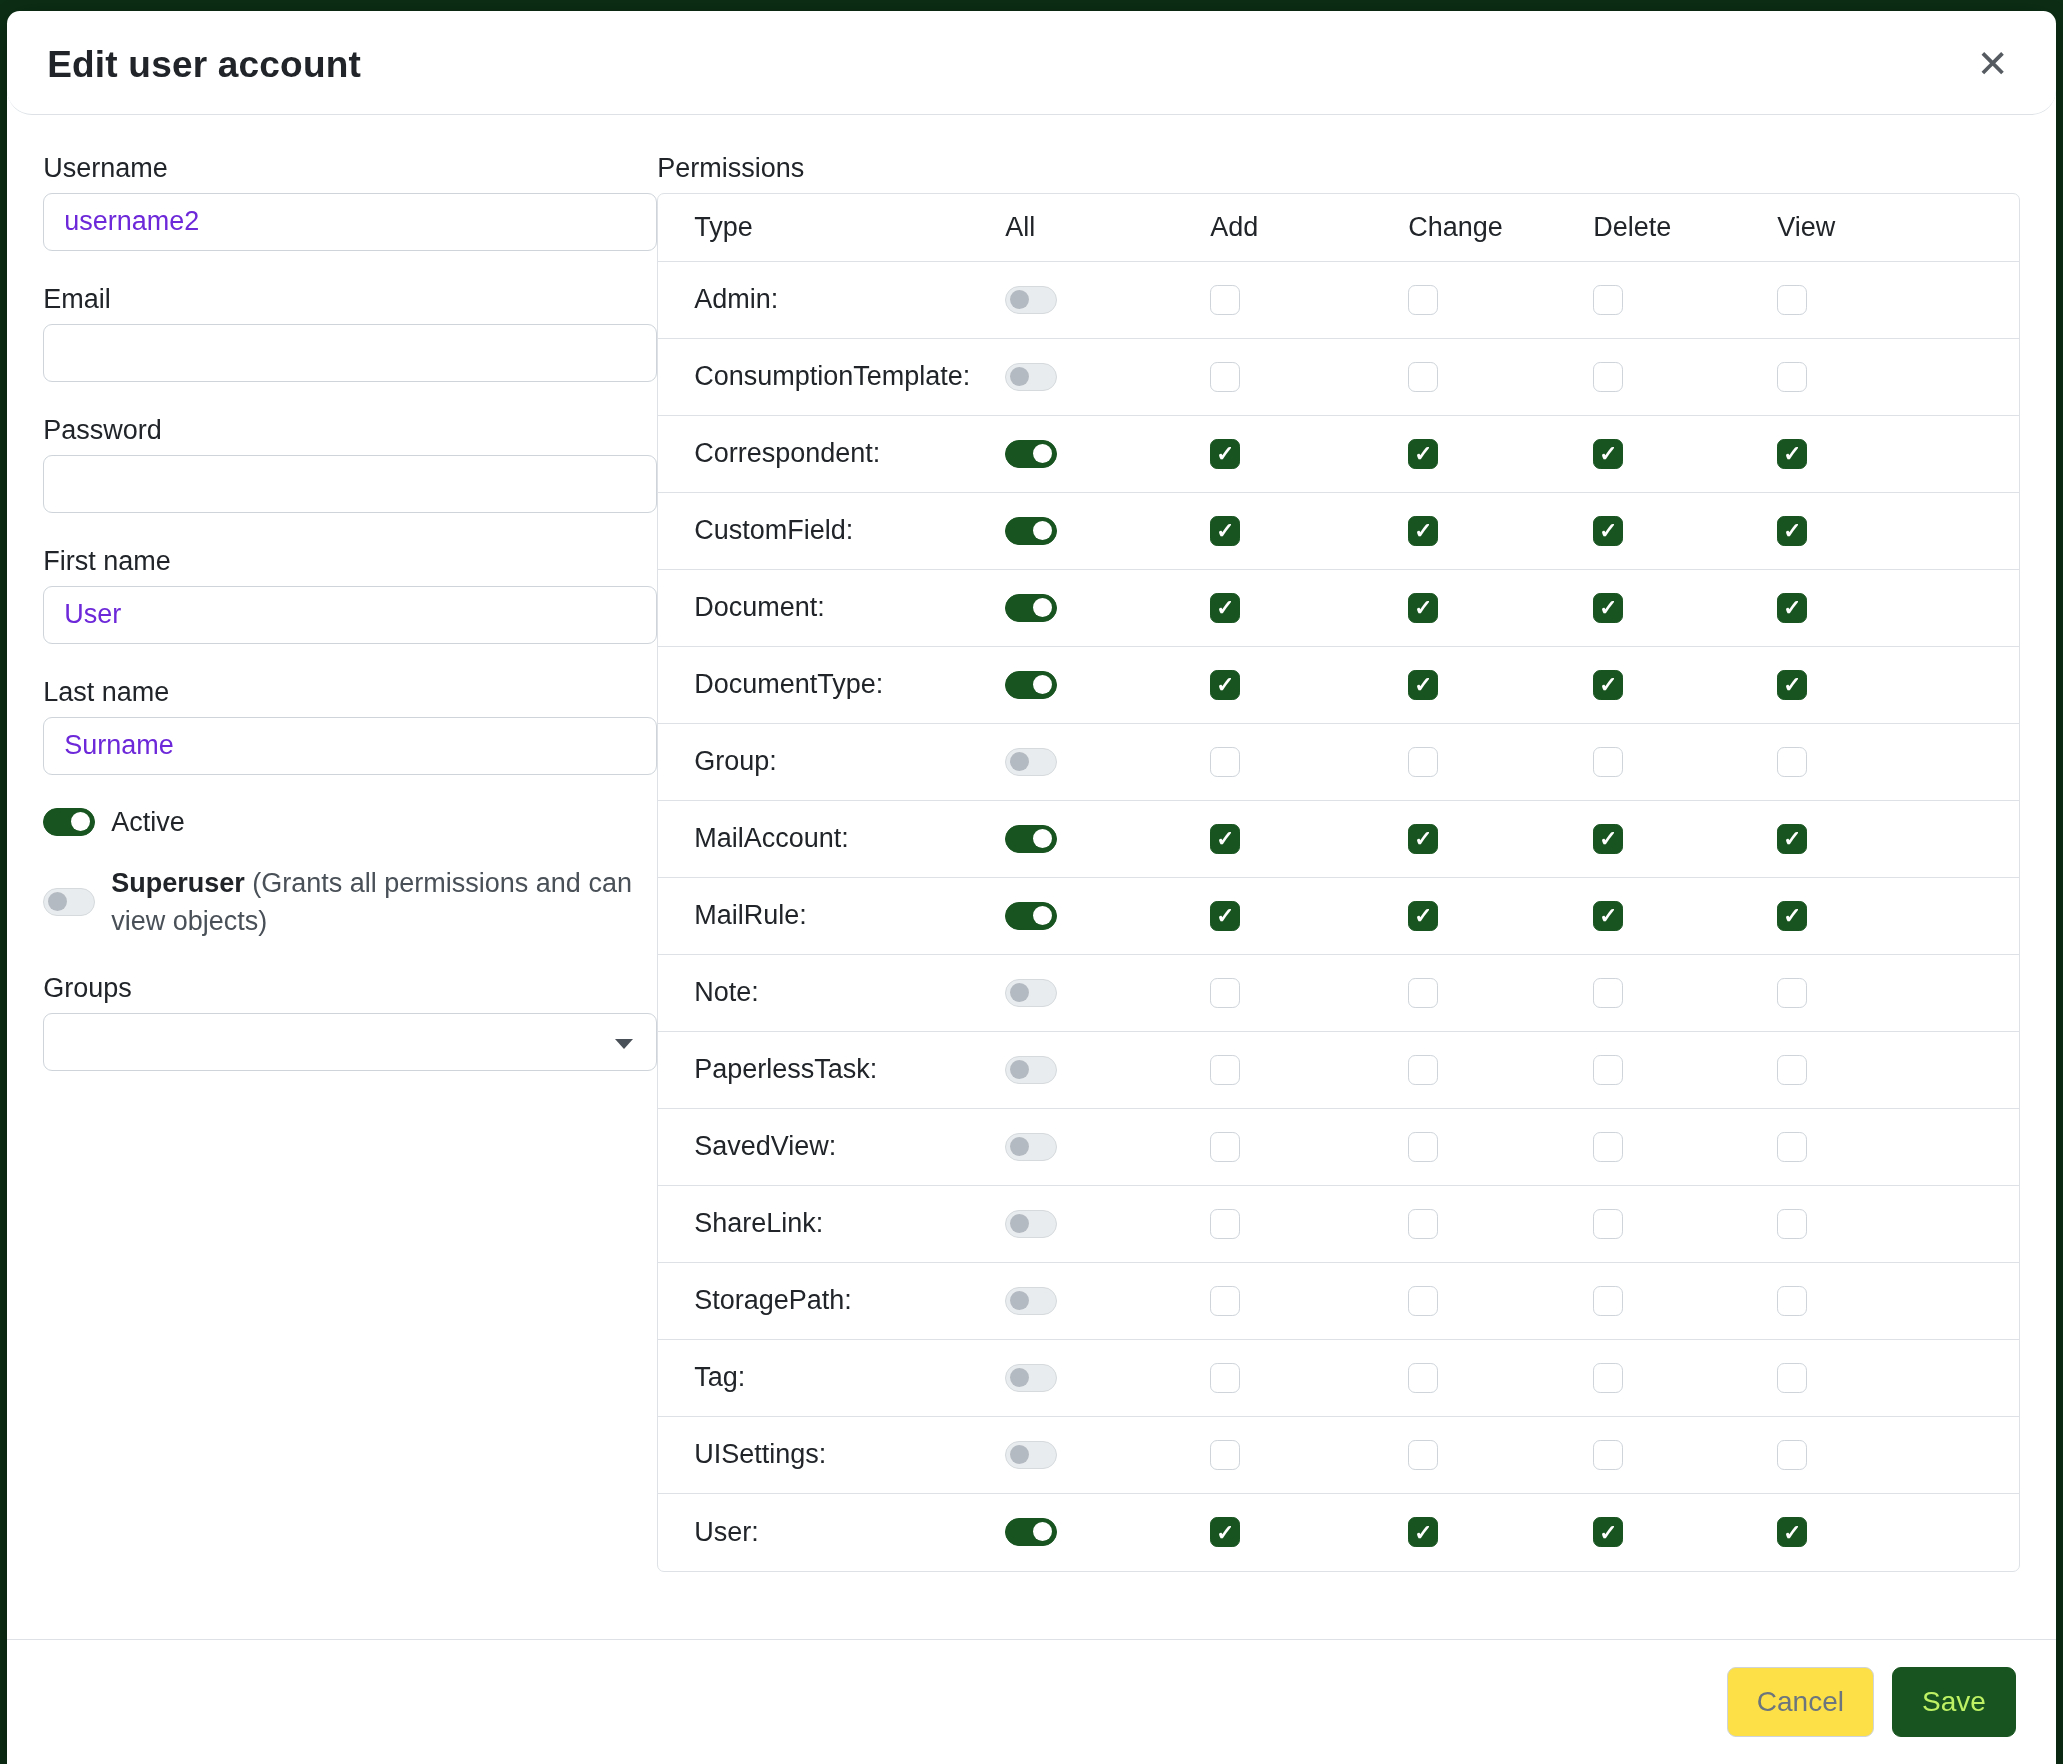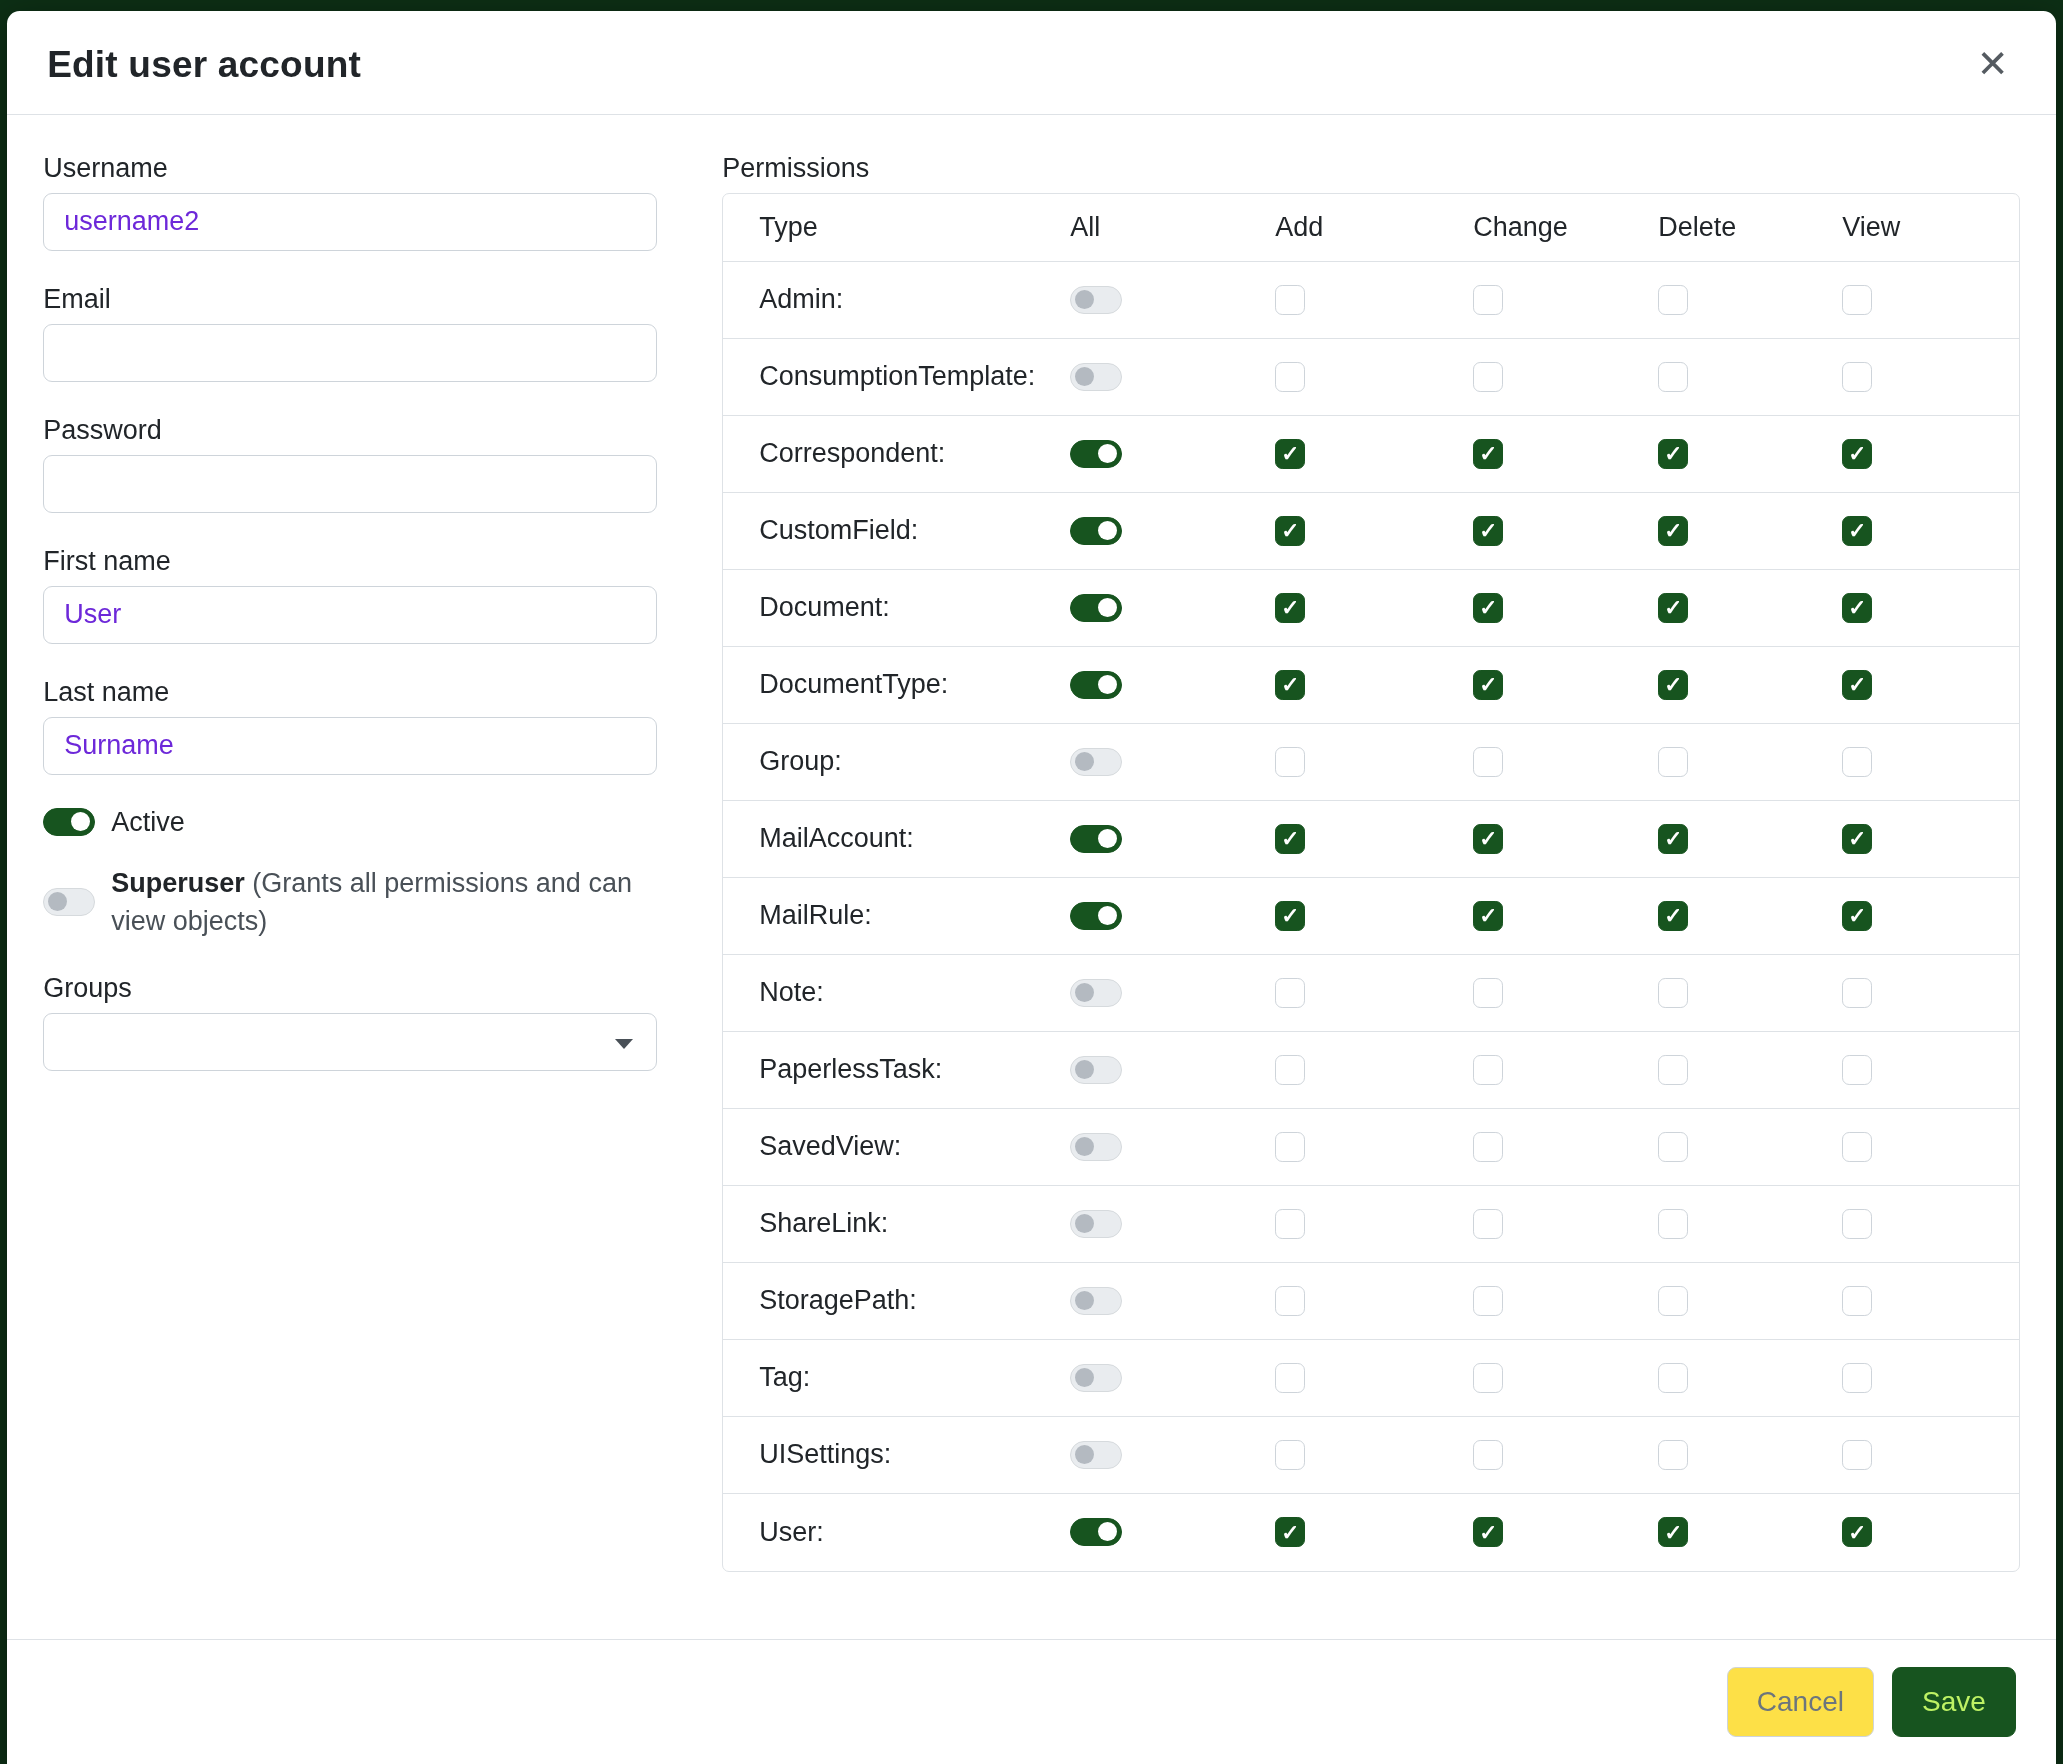--- a/index.html
+++ b/index.html
@@ -19,37 +19,37 @@
     border-radius: 12.6px 12.6px 0 0;
     display: flex;
     flex-direction: column;
     box-shadow: 0 9px 36px rgba(0,0,0,.4);
   }
   
   .modal-header {
     display: flex; align-items: center; justify-content: space-between;
     padding: 31px 40px 27px 40px;
     border-bottom: 1.8px solid #dee2e6;
+    border-radius: 25px;
   }
   .modal-title {
     margin: 0;
     font-size: 37px; font-weight: 600; line-height: 43px;
     letter-spacing: 0.2px;
   }
   .close-btn {
     background: none; border: none; cursor: pointer;
     font-size: 38px; line-height: 38px; color: #555b61;
     padding: 3.6px 7.2px; font-family: inherit;
   }
   
   .modal-body {
     flex: 1;
     display: flex;
     padding: 36px 36px 0 36px;
-    gap: 65px;
     overflow: hidden;
   }
   .form-col { width: 614px; flex: 0 0 614px; }
   .field { margin-bottom: 31px; }
   .field label, .perm-title {
     display: block;
     font-size: 27px; line-height: 34px;
     margin-bottom: 8px;
     color: #212529;
   }

